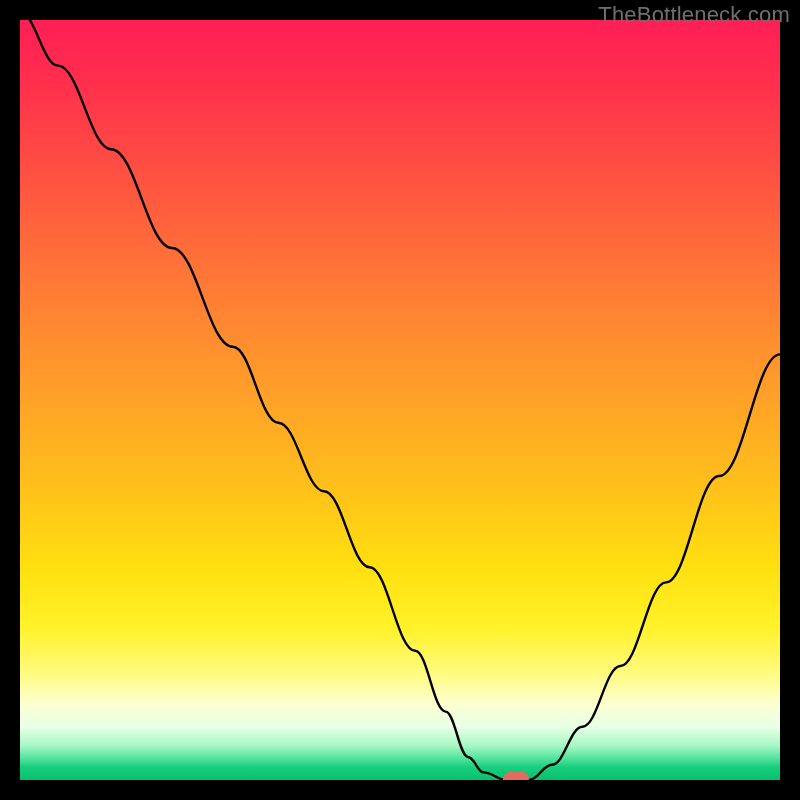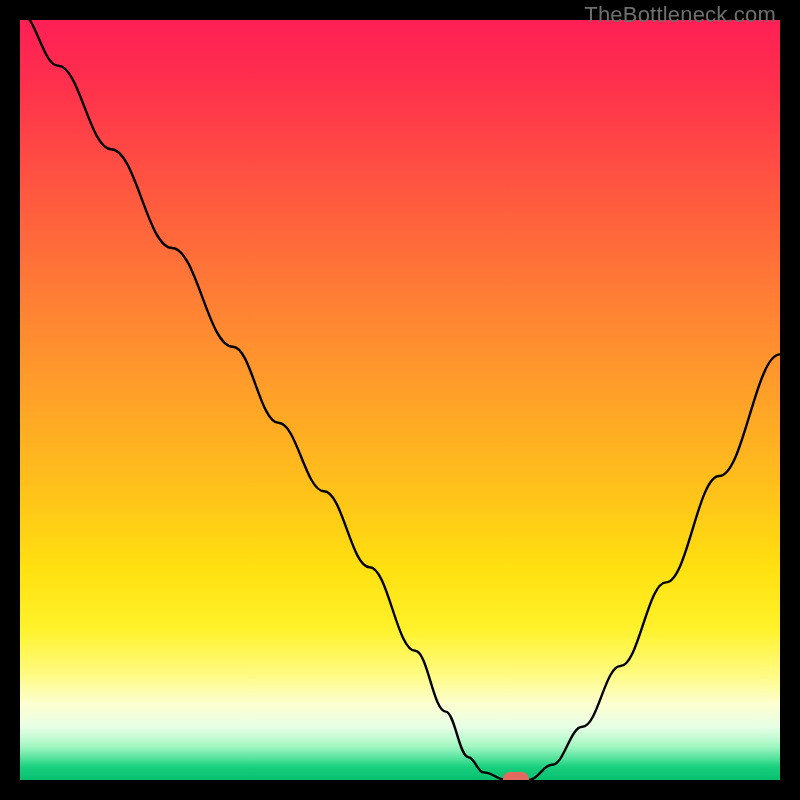--- a/index.html
+++ b/index.html
@@ -13,21 +13,21 @@
   }
   .frame {
     position: relative;
     width: 800px;
     height: 800px;
     background: #000;
   }
   .watermark {
     position: absolute;
     top: 2px;
-    right: 24px;
+    right: 10px;
     color: #6f6f6f;
     font-size: 22px;
     font-weight: 500;
     letter-spacing: 0.2px;
     z-index: 3;
   }
   .plot {
     position: absolute;
     left: 20px;
     top: 20px;

